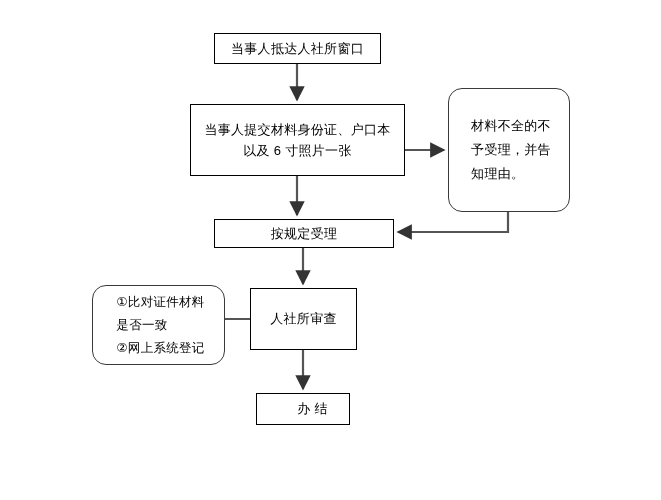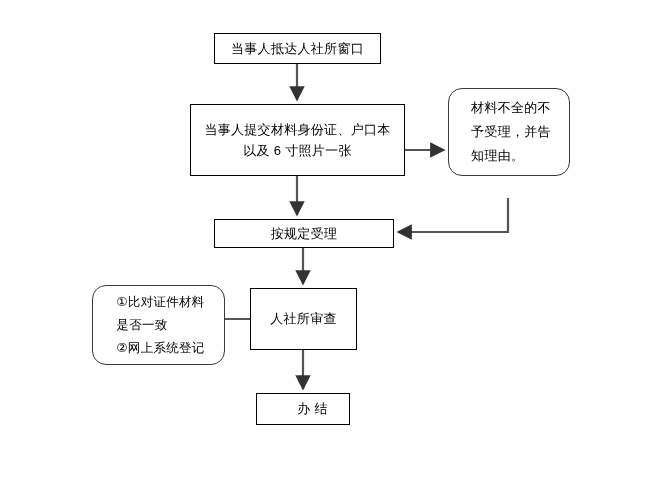--- a/index.html
+++ b/index.html
@@ -46,21 +46,21 @@
     line-height: 20px;
     text-align: center;
     letter-spacing: 0.3px;
     white-space: pre-line;
     padding: 0 6px;
   }
 
   
   #node-arrive   { left: 214px; top: 33px;  width: 167px; height: 31px; font-family: Liberation Serif, serif; }
   #node-submit   { left: 190px; top: 104px; width: 215px; height: 72px; }
-  #node-reject   { left: 448px; top: 88px;  width: 122px; height: 88px; }
+  #node-reject   { left: 448px; top: 88px;  width: 122px; height: 124px; }
   #node-accept   { left: 214px; top: 219px; width: 180px; height: 29px; }
   #node-review   { left: 250px; top: 288px; width: 107px; height: 62px; }
   #node-checklist{ left: 72px;  top: 285px; width: 133px; height: 80px; margin-left: 20px; }
   #node-finish   { left: 256px; top: 393px; width: 94px;  height: 32px; padding-left: 19px; }
 
   #node-submit .label { line-height: 21px; }
   #node-reject .label { text-align: left; line-height: 24px; padding-left: 10px; }
   #node-checklist .label { text-align: left; line-height: 23px; padding-left: 10px; font-size: 12.5px; }
 </style>
 </head>

